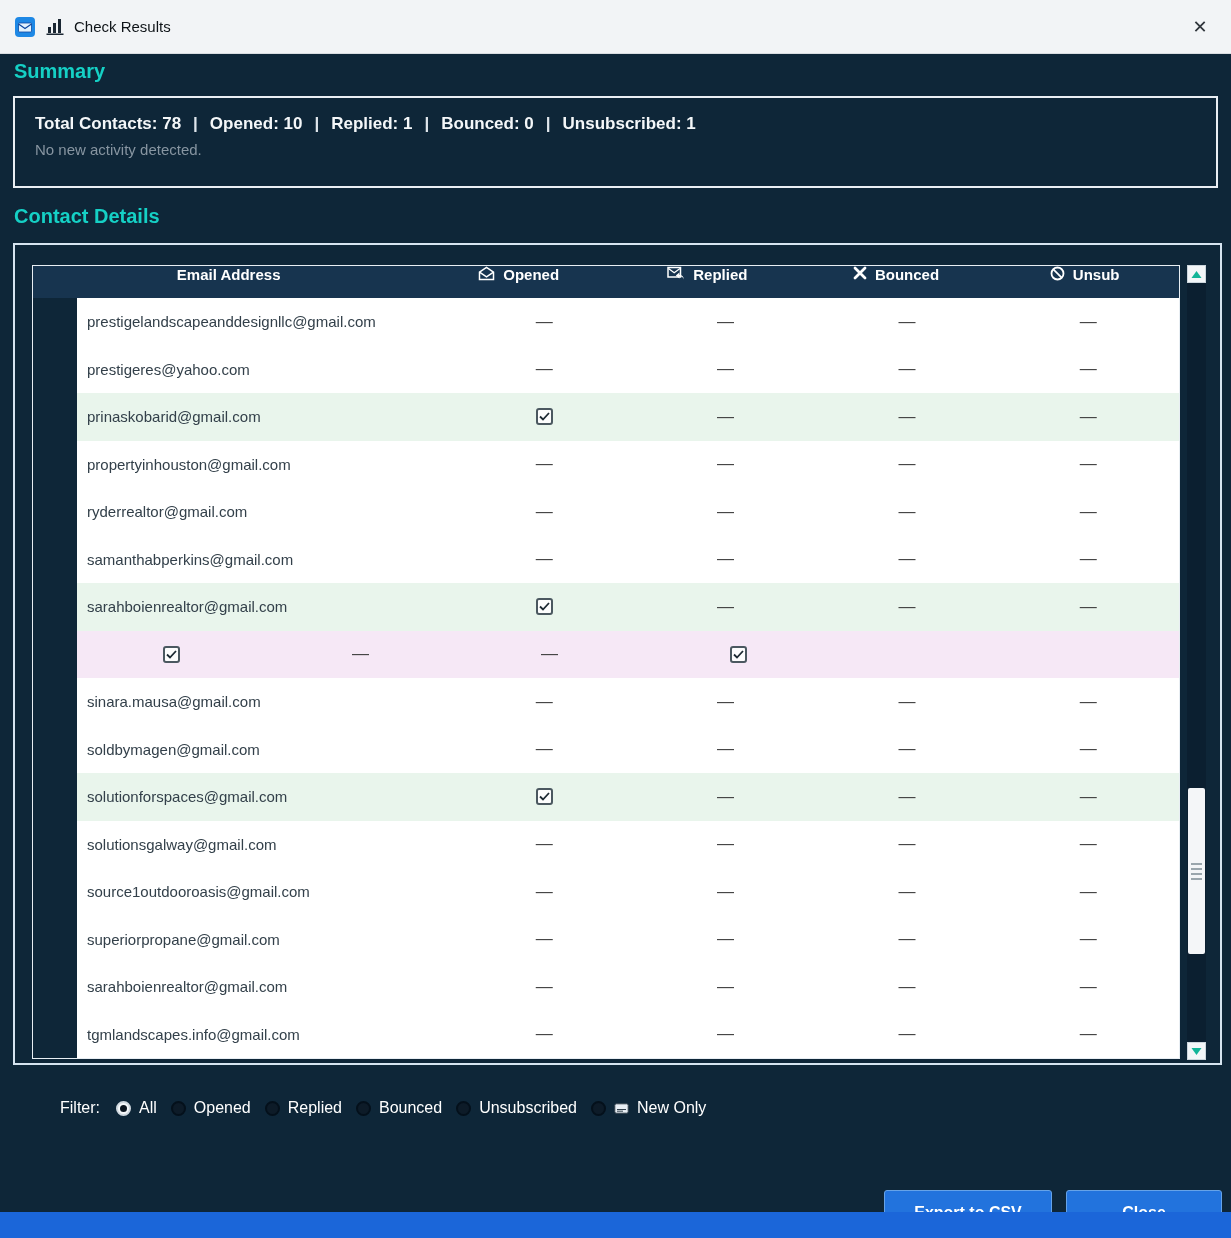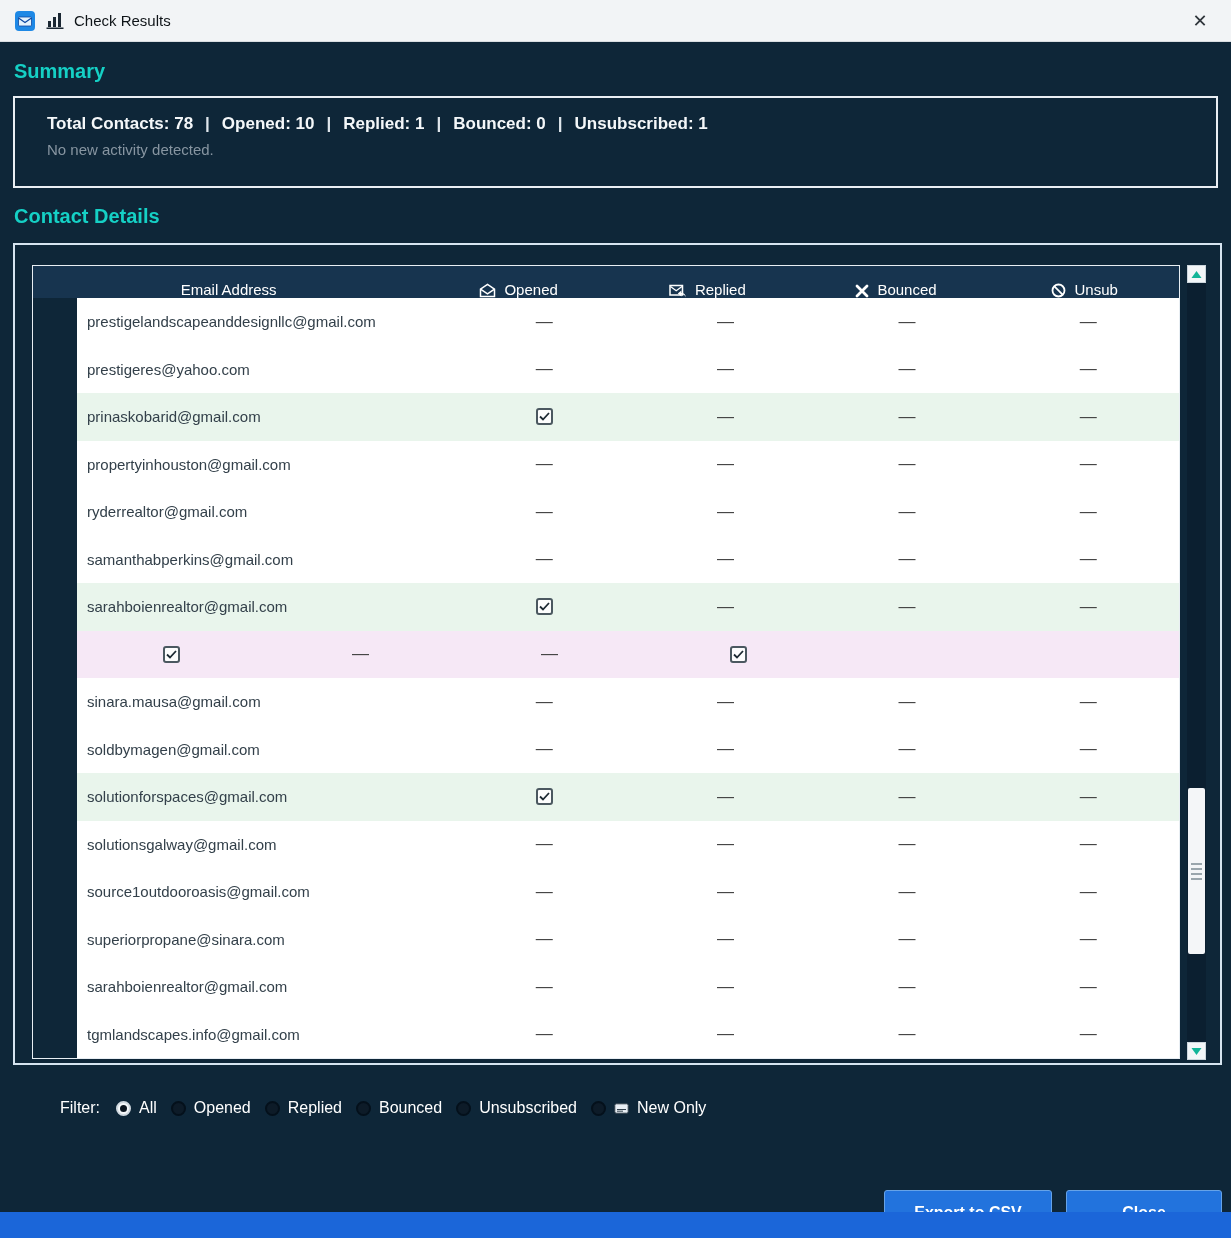--- a/index.html
+++ b/index.html
@@ -10,46 +10,46 @@
     --row-unsub:#f6e8f6;
     --header-bg:#17344f;
     --bottom:#1b66d9;
   }
   *{margin:0;padding:0;box-sizing:border-box;}
   html,body{width:1231px;height:1238px;overflow:hidden;}
   body{font-family:"Liberation Sans",sans-serif;background:var(--bg);}
   .window{position:relative;width:1231px;height:1238px;background:var(--bg);overflow:hidden;}
 
   
-  .titlebar{position:absolute;top:0;left:0;right:0;height:42px;background:#f2f4f6;
+  .titlebar{position:absolute;top:0;left:0;right:0;height:54px;background:#f2f4f6;
     border-bottom:1px solid #d9dde1;display:flex;align-items:center;padding:0 14px;gap:10px;}
   .app-icon,.chart-icon{display:flex;align-items:center;}
   .window-title{font-size:15px;color:#0f1418;}
   .close-btn{margin-left:auto;font-size:18px;color:#30363c;width:34px;height:34px;
     display:flex;align-items:center;justify-content:center;cursor:pointer;}
 
   
   .section-heading{position:absolute;left:14px;color:var(--accent);font-size:20px;font-weight:bold;}
   #summary-heading{top:60px;}
   #details-heading{top:205px;}
 
   
   .summary-box{position:absolute;left:13px;top:96px;width:1205px;height:92px;
-    border:2px solid #e9eef3;padding:16px 20px 0 32px;background:var(--bg);}
+    border:2px solid #e9eef3;padding:16px 20px 0 20px;background:var(--bg);}
   .stats-line{font-size:17px;font-weight:bold;color:#f4f7f9;white-space:nowrap;}
   .stat-sep{margin:0 12px;color:#dfe6ec;}
   .summary-note{margin-top:7px;font-size:15px;color:#8795a1;}
 
   
   .table-wrap{position:absolute;left:13px;top:243px;width:1209px;height:822px;
     border:2px solid #d6e4f0;background:var(--bg);}
   .table-area{position:absolute;left:17px;top:20px;width:1148px;border:1px solid #e8eef3;}
   .thead{display:flex;height:32px;background:var(--header-bg);}
-  .th{display:flex;align-items:flex-end;justify-content:center;gap:8px;
-    color:#ffffff;font-weight:normal;font-size:15px;}
+  .th{display:flex;align-items:flex-start;justify-content:center;gap:8px;
+    color:#ffffff;font-weight:bold;font-size:15px;}
   .col-email{width:392px;}
   .col-status{width:189px;}
   .tbody{display:block;margin-left:44px;}
   .tr{display:flex;height:47.5px;background:#ffffff;}
   .tr.row-opened{background:var(--row-opened);}
   .tr.row-unsub{background:var(--row-unsub);}
   .td{display:flex;align-items:center;height:100%;}
   .td.col-email{padding-left:10px;font-size:15px;color:#33404a;justify-content:flex-start;
     white-space:nowrap;overflow:hidden;}
   .td.col-status{justify-content:center;}
@@ -374,21 +374,21 @@
               <span class="dash">—</span>
             </div>
             <div class="td col-status">
               <span class="dash">—</span>
             </div>
             <div class="td col-status">
               <span class="dash">—</span>
             </div>
           </div>
           <div class="tr">
-            <div class="td col-email">superiorpropane@sinara.com</div>
+            <div class="td col-email">superiorpropane@gmail.com</div>
             <div class="td col-status">
               <span class="dash">—</span>
             </div>
             <div class="td col-status">
               <span class="dash">—</span>
             </div>
             <div class="td col-status">
               <span class="dash">—</span>
             </div>
             <div class="td col-status">

